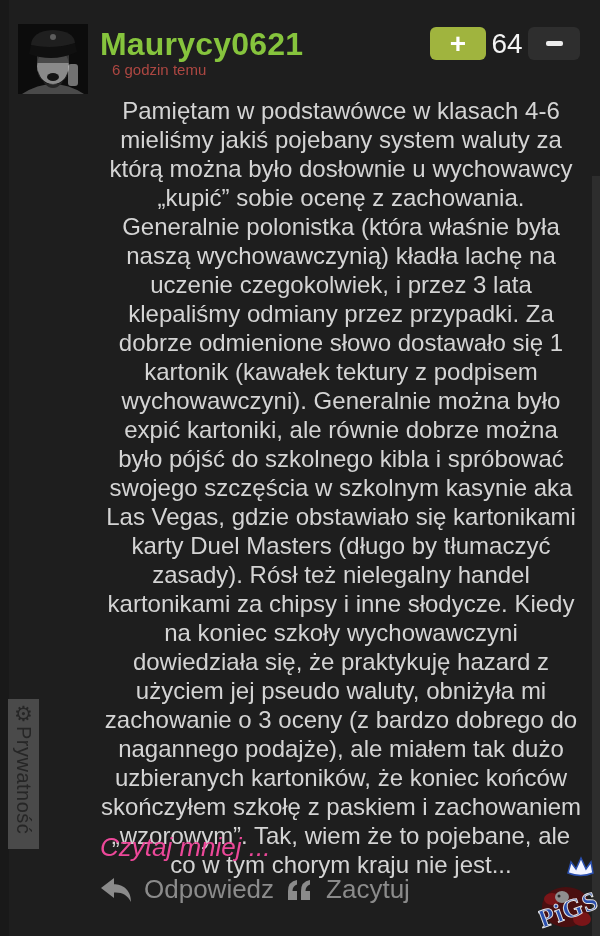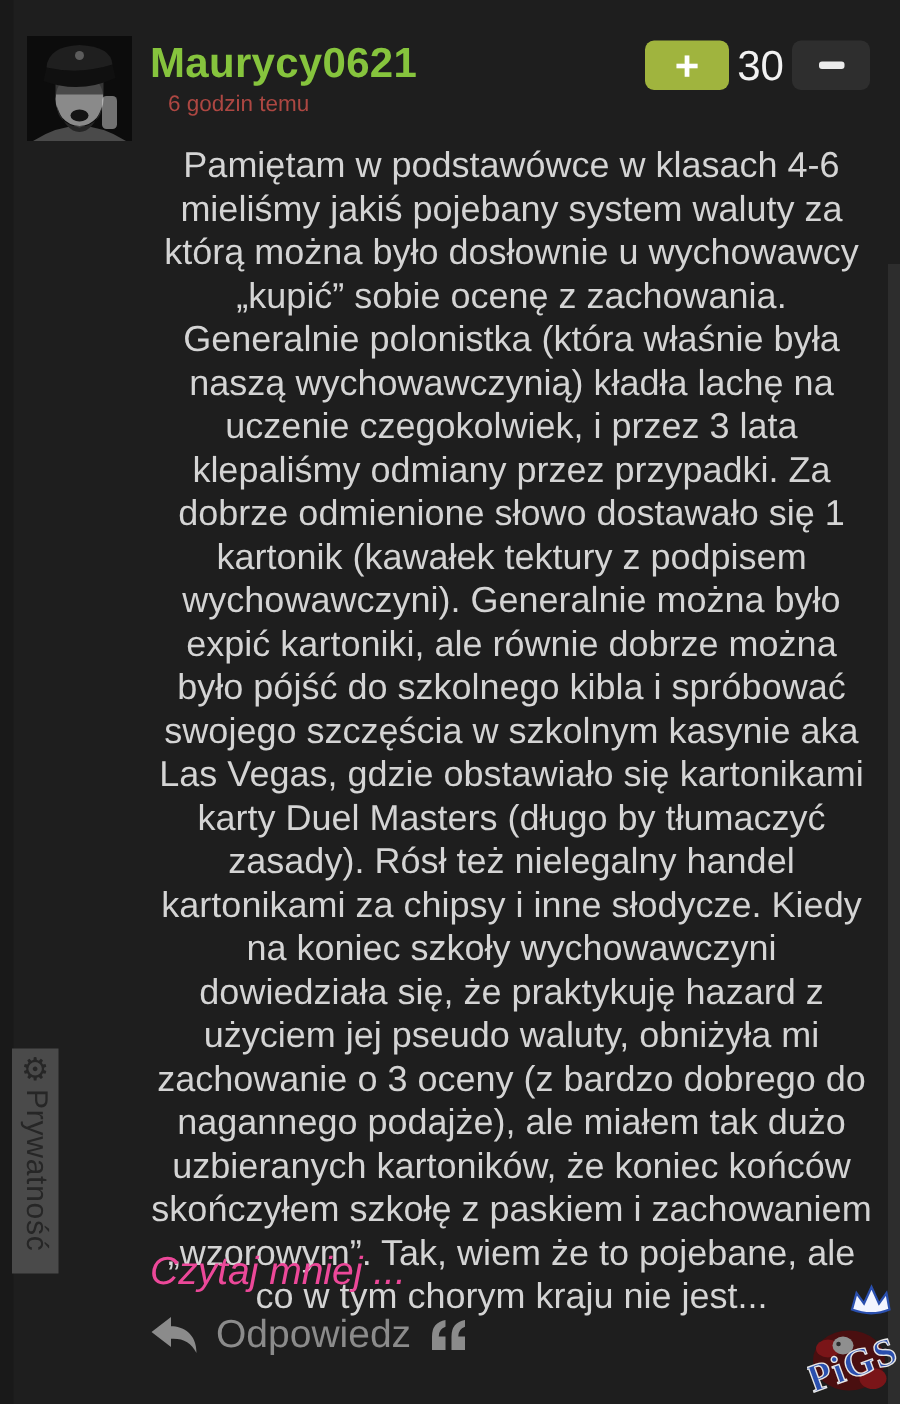--- a/index.html
+++ b/index.html
@@ -19,21 +19,21 @@
     background:#2d2d2d;
   }
 
   
   .avatar {
     position:absolute; left:18px; top:24px; width:70px; height:70px;
     background:#0c0c0c; overflow:hidden;
   }
   .username {
     position:absolute; left:100px; top:26px;
-    color:#86c43d; font-size:28px; font-weight:bold; letter-spacing:0.2px;
+    color:#86c43d; font-size:32px; font-weight:bold; letter-spacing:0.2px;
   }
   .timestamp {
     position:absolute; left:112px; top:61px;
     color:#ad4742; font-size:15px;
   }
   .upvote-btn {
     position:absolute; left:430px; top:27px; width:56px; height:33px;
     background:#a0b43e; border:none; border-radius:6px;
     color:#ffffff; font-size:28px; font-weight:bold; line-height:30px;
     text-align:center; cursor:pointer; font-family:"Liberation Sans", sans-serif;
@@ -107,40 +107,41 @@
     <path d="M13 21 Q14 7 35 6 Q56 7 57 19 Q35 26 13 21 Z" fill="#1f1f1f"></path>
     <circle cx="35" cy="13" r="3" fill="#5c5c5c"></circle>
     <rect x="50" y="40" width="10" height="22" rx="3" fill="#d8d8d8" opacity="0.5"></rect>
   </svg>
 </div>
 <div class="username">Maurycy0621</div>
 <div class="timestamp">6 godzin temu</div>
 <button class="upvote-btn">
   <span>+</span>
 </button>
-<div class="vote-count">30</div>
+<div class="vote-count">64</div>
 <button class="downvote-btn">
   <span class="minus-bar"></span>
 </button>
 
 <div class="comment-body">Pamiętam w podstawówce w klasach 4-6 mieliśmy jakiś pojebany system waluty za którą można było dosłownie u wychowawcy „kupić” sobie ocenę z zachowania. Generalnie polonistka (która właśnie była naszą wychowawczynią) kładła lachę na uczenie czegokolwiek, i przez 3 lata klepaliśmy odmiany przez przypadki. Za dobrze odmienione słowo dostawało się 1 kartonik (kawałek tektury z podpisem wychowawczyni). Generalnie można było expić kartoniki, ale równie dobrze można było pójść do szkolnego kibla i spróbować swojego szczęścia w szkolnym kasynie aka Las Vegas, gdzie obstawiało się kartonikami karty Duel Masters (długo by tłumaczyć zasady). Rósł też nielegalny handel kartonikami za chipsy i inne słodycze. Kiedy na koniec szkoły wychowawczyni dowiedziała się, że praktykuję hazard z użyciem jej pseudo waluty, obniżyła mi zachowanie o 3 oceny (z bardzo dobrego do nagannego podajże), ale miałem tak dużo uzbieranych kartoników, że koniec końców skończyłem szkołę z paskiem i zachowaniem „wzorowym”. Tak, wiem że to pojebane, ale co w tym chorym kraju nie jest...</div>
 <div class="read-less">Czytaj mniej ...</div>
 
 <div class="footer-actions">
   <div class="action">
     <svg width="32" height="28" viewBox="0 0 32 28">
       <path d="M14 2 L1 12 L14 22 V16.5 C22 16 27.5 19 31 26 C31 13 22 8.2 14 8.2 Z" fill="#8b8b8b"></path>
     </svg>
     <span>Odpowiedz</span>
   </div>
   <div class="action">
     <svg width="28" height="24" viewBox="0 0 28 24">
       <path d="M2 13 Q2 3.5 11 2 V6.5 Q6.5 8 6.5 13 H11 V22 H2 Z" fill="#8b8b8b"></path>
       <path d="M15 13 Q15 3.5 24 2 V6.5 Q19.5 8 19.5 13 H24 V22 H15 Z" fill="#8b8b8b"></path>
     </svg>
+    <span>Zacytuj</span>
   </div>
 </div>
 
 <div class="privacy-tab">
   <span class="gear">⚙</span>
   <span class="privacy-label">Prywatność</span>
 </div>
 
 <div class="watermark">
   <svg width="62" height="82" viewBox="0 0 62 82">

